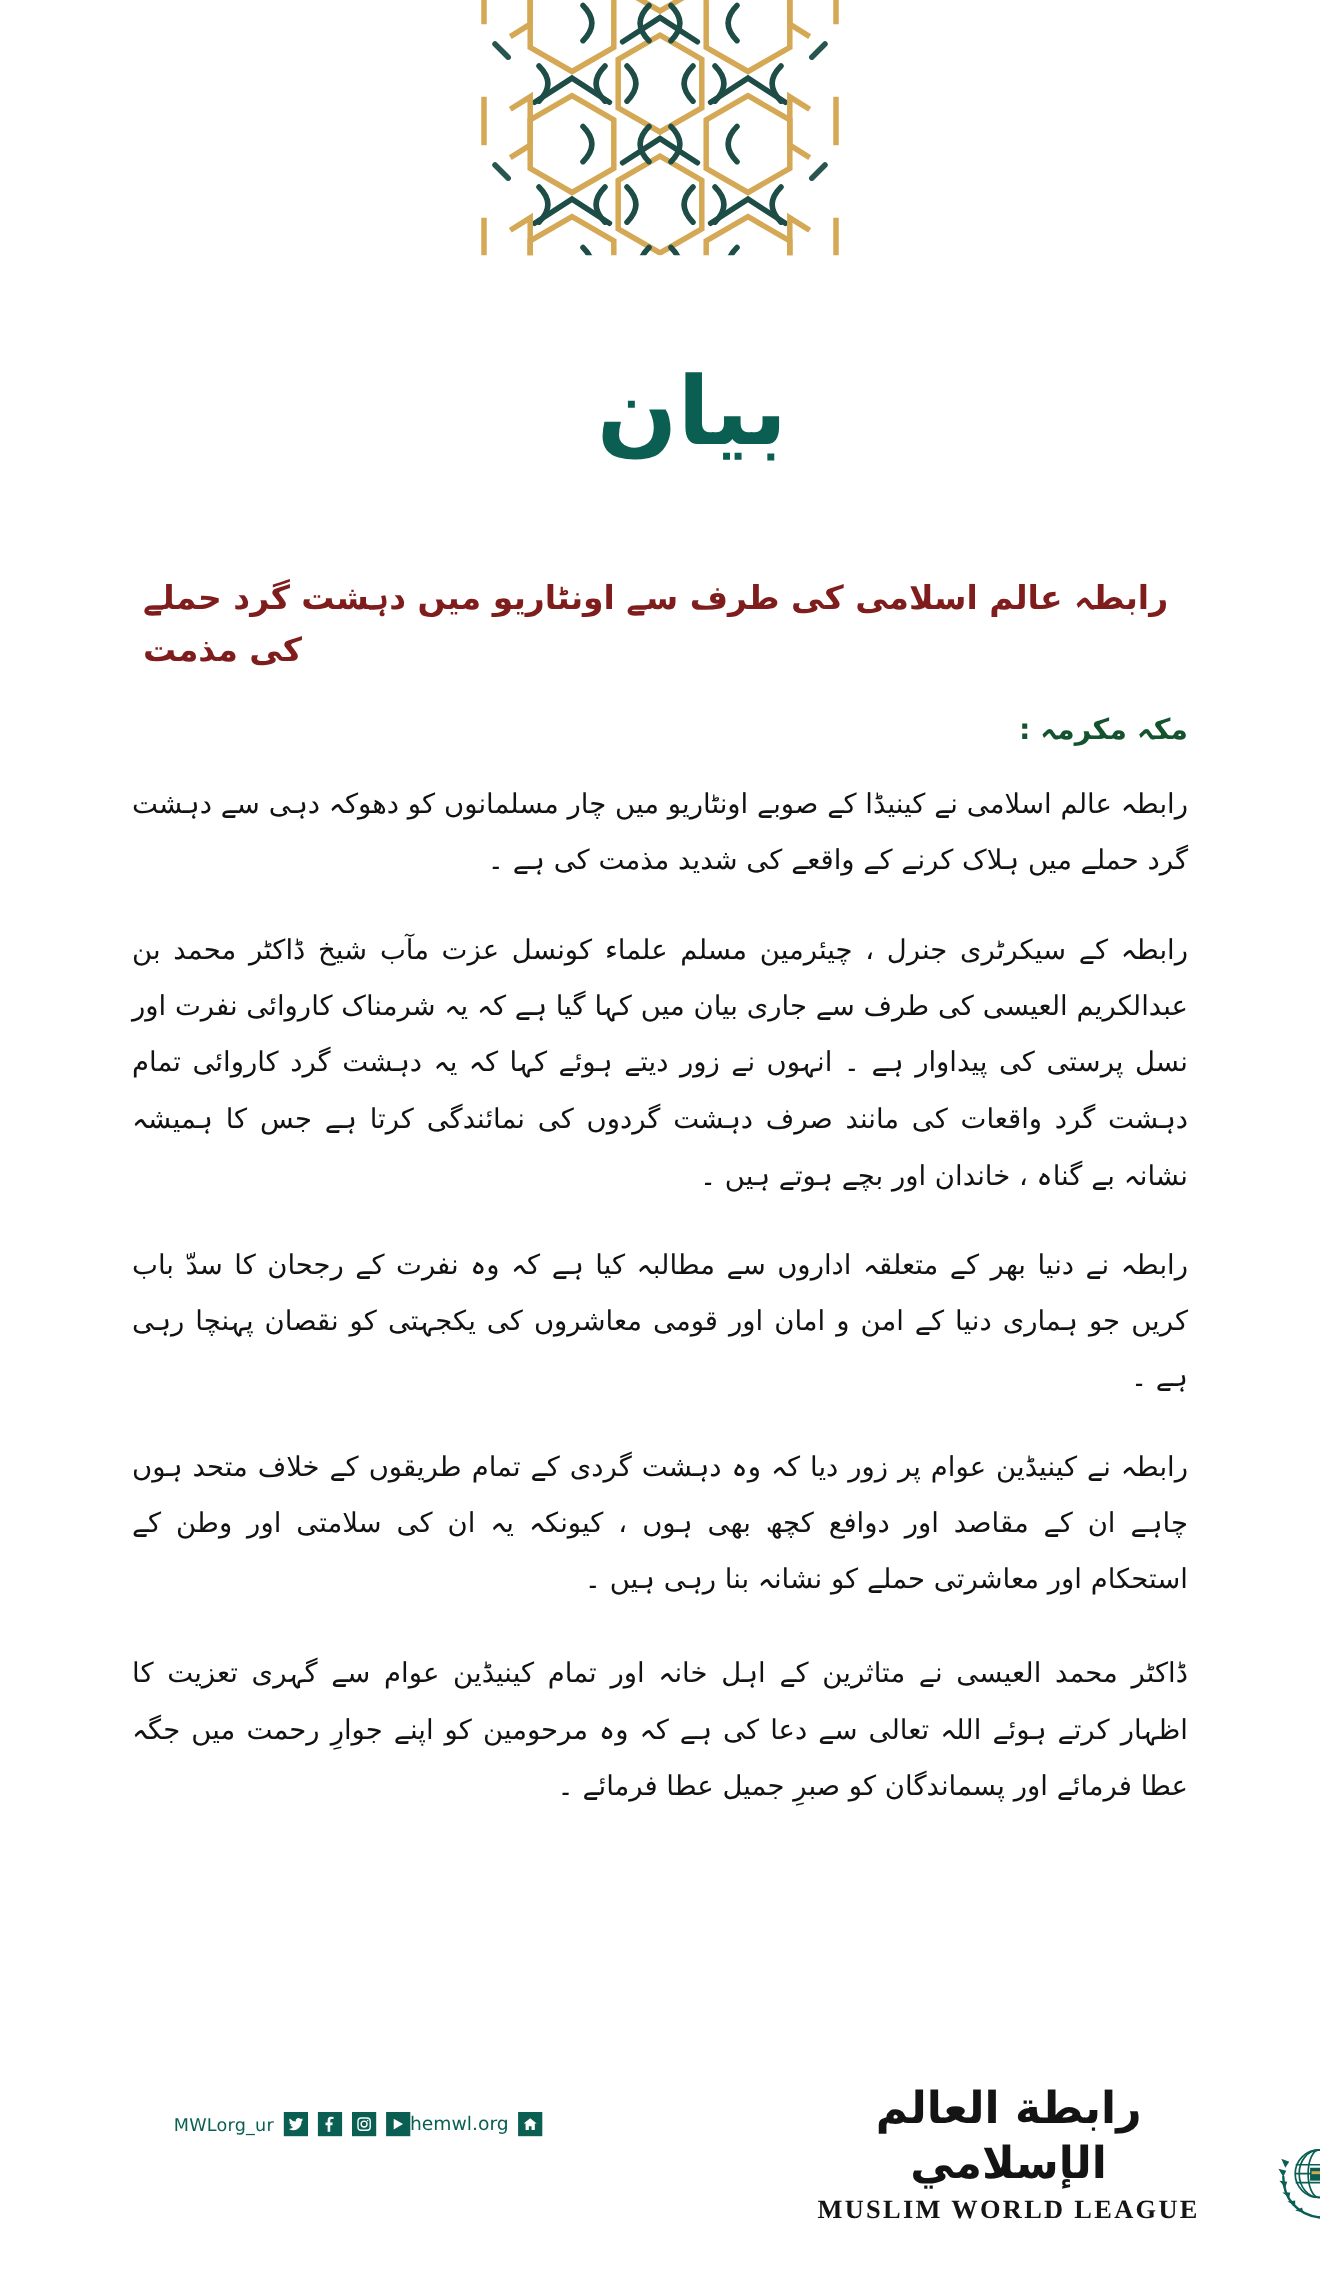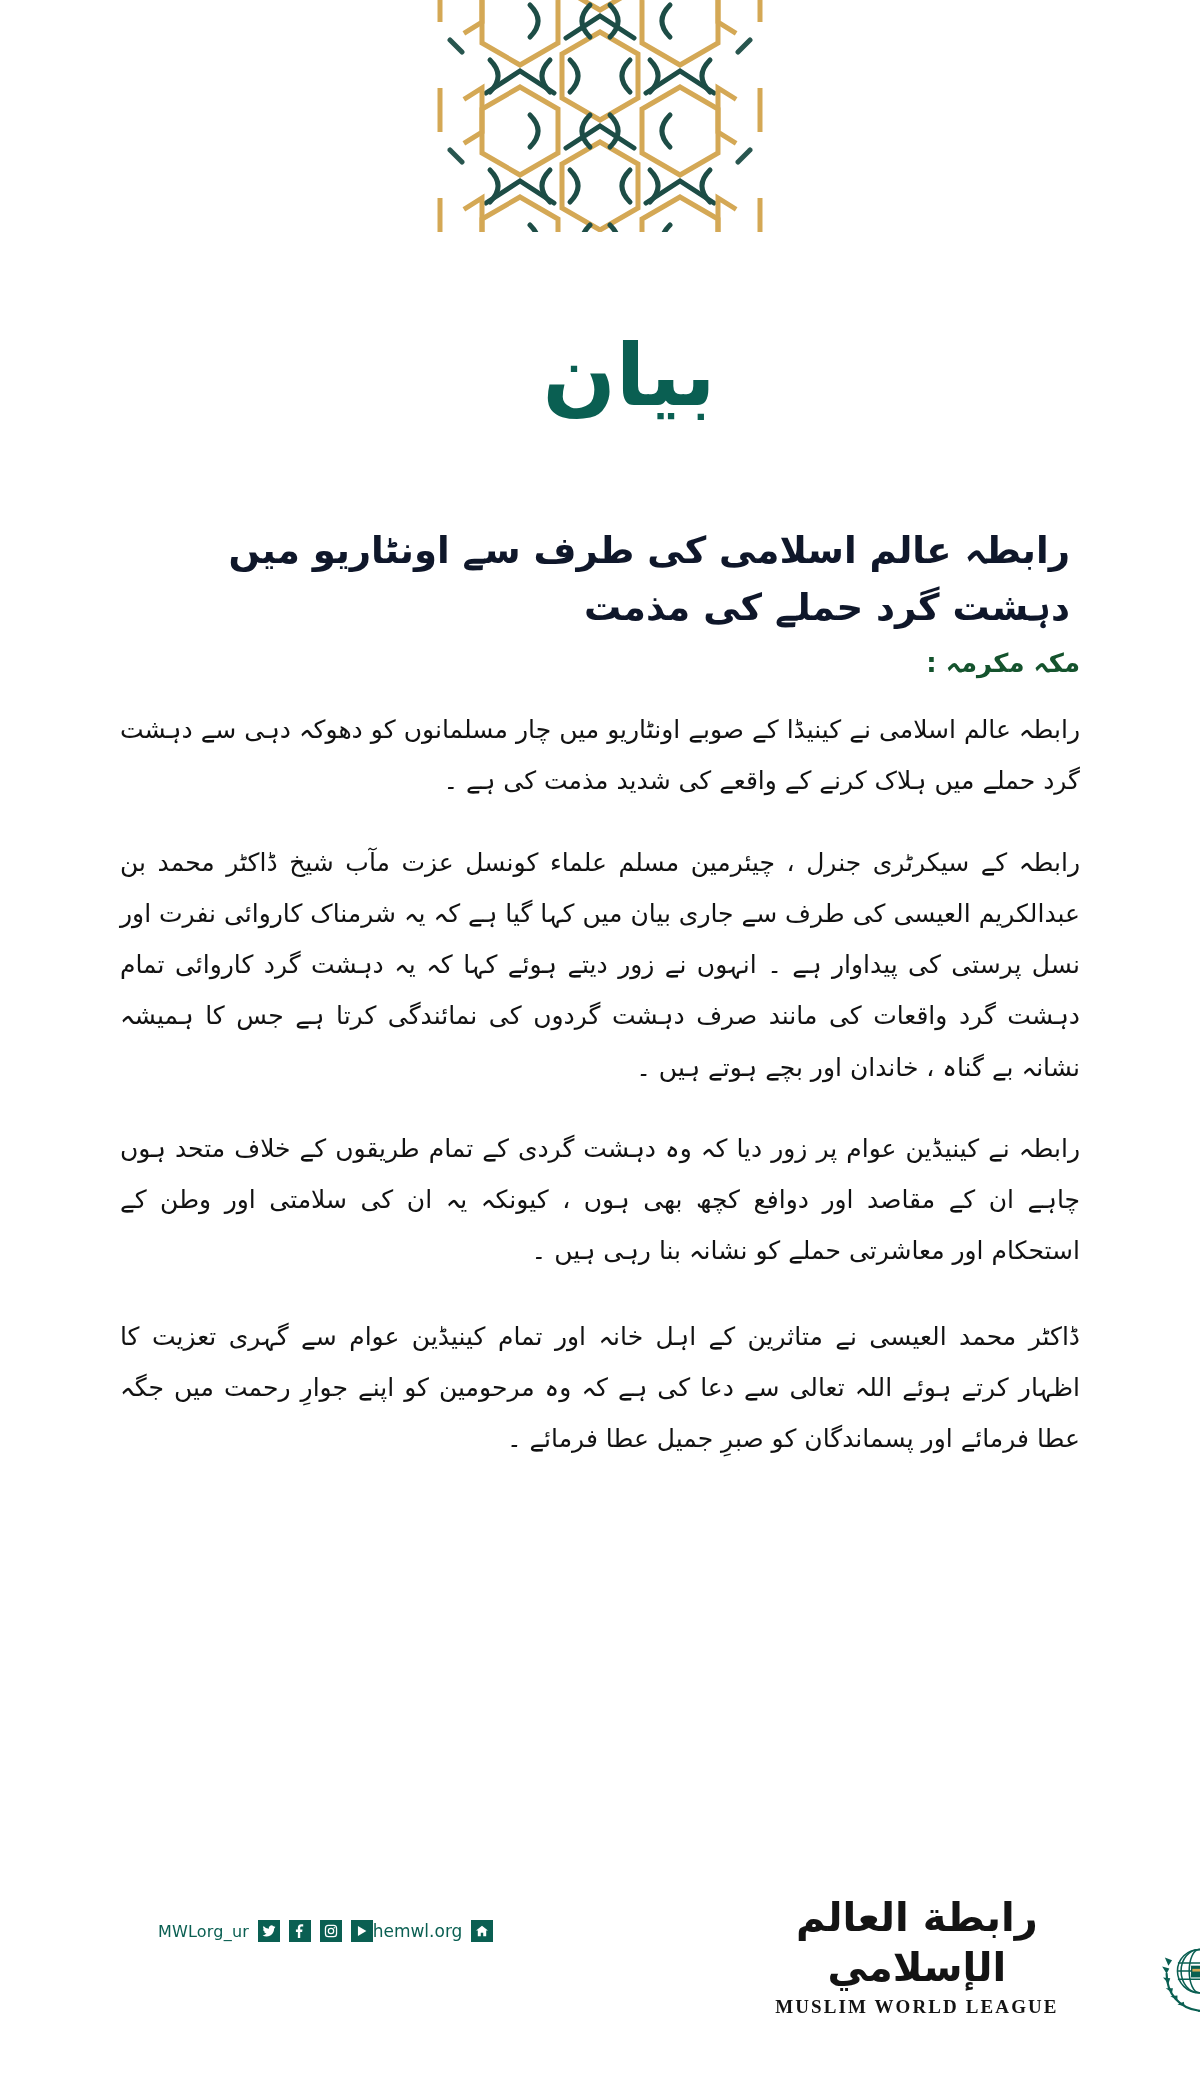--- a/index.html
+++ b/index.html
@@ -45,27 +45,27 @@
     direction: rtl;
     padding-left: 29px;
   }
 
   
   .doc-subtitle {
     position: absolute;
     top: 522px;
     left: 130px;
     width: 940px;
-    text-align: right;
-    direction: rtl;
-    font-family: "DejaVu Sans", sans-serif;
-    font-size: 37px;
+    text-align: left;
+    direction: rtl;
+    font-family: "DejaVu Sans", sans-serif;
+    font-size: 30px;
     line-height: 1.55;
     font-weight: 700;
-    color: #0f172a;
+    color: #7f1d1d;
   }
 
   
   .body-block {
     position: absolute;
     top: 648px;
     right: 120px;
     width: 960px;
     direction: rtl;
     text-align: justify;
@@ -157,21 +157,21 @@
     font-family: "DejaVu Sans", sans-serif;
     font-size: 40px;
     font-weight: 700;
     color: #141414;
     direction: rtl;
     line-height: 1.25;
     letter-spacing: -1px;
   }
   .brand-en {
     font-family: "Liberation Serif", serif;
-    font-size: 19px;
+    font-size: 24px;
     font-weight: 700;
     color: #141414;
     letter-spacing: 2.1px;
     margin-top: 4px;
   }
   .brand-emblem { width: 92px; height: 92px; }
 </style>
 </head>
 <body>
 
@@ -269,20 +269,21 @@
 </div>
 
 <div class="doc-title">بیان</div>
 
 <div class="doc-subtitle">رابطہ عالم اسلامی کی طرف سے اونٹاریو میں دہشت گرد حملے کی مذمت</div>
 
 <div class="body-block">
   <div class="dateline">مکہ مکرمہ :</div>
   <p class="body-para">رابطہ عالم اسلامی نے کینیڈا کے صوبے اونٹاریو میں چار مسلمانوں کو دھوکہ دہی سے دہشت گرد حملے میں ہلاک کرنے کے واقعے کی شدید مذمت کی ہے ۔</p>
   <p class="body-para">رابطہ کے سیکرٹری جنرل ، چیئرمین مسلم علماء کونسل عزت مآب شیخ ڈاکٹر محمد بن عبدالکریم العیسی کی طرف سے جاری بیان میں کہا گیا ہے کہ یہ شرمناک کاروائی نفرت اور نسل پرستی کی پیداوار ہے ۔ انہوں نے زور دیتے ہوئے کہا کہ یہ دہشت گرد کاروائی تمام دہشت گرد واقعات کی مانند صرف دہشت گردوں کی نمائندگی کرتا ہے جس کا ہمیشہ نشانہ بے گناہ ، خاندان اور بچے ہوتے ہیں ۔</p>
+  <p class="body-para">رابطہ نے دنیا بھر کے متعلقہ اداروں سے مطالبہ کیا ہے کہ وہ نفرت کے رجحان کا سدّ باب کریں جو ہماری دنیا کے امن و امان اور قومی معاشروں کی یکجہتی کو نقصان پہنچا رہی ہے ۔</p>
   <p class="body-para">رابطہ نے کینیڈین عوام پر زور دیا کہ وہ دہشت گردی کے تمام طریقوں کے خلاف متحد ہوں چاہے ان کے مقاصد اور دوافع کچھ بھی ہوں ، کیونکہ یہ ان کی سلامتی اور وطن کے استحکام اور معاشرتی حملے کو نشانہ بنا رہی ہیں ۔</p>
   <p class="body-para spaced-top">ڈاکٹر محمد العیسی نے متاثرین کے اہل خانہ اور تمام کینیڈین عوام سے گہری تعزیت کا اظہار کرتے ہوئے اللہ تعالی سے دعا کی ہے کہ وہ مرحومین کو اپنے جوارِ رحمت میں جگہ عطا فرمائے اور پسماندگان کو صبرِ جمیل عطا فرمائے ۔</p>
 </div>
 
 <div class="footer">
 
   <div class="footer-left">
     <span class="handle-text">MWLorg_ur</span>
 
     <span class="sq-icon">

